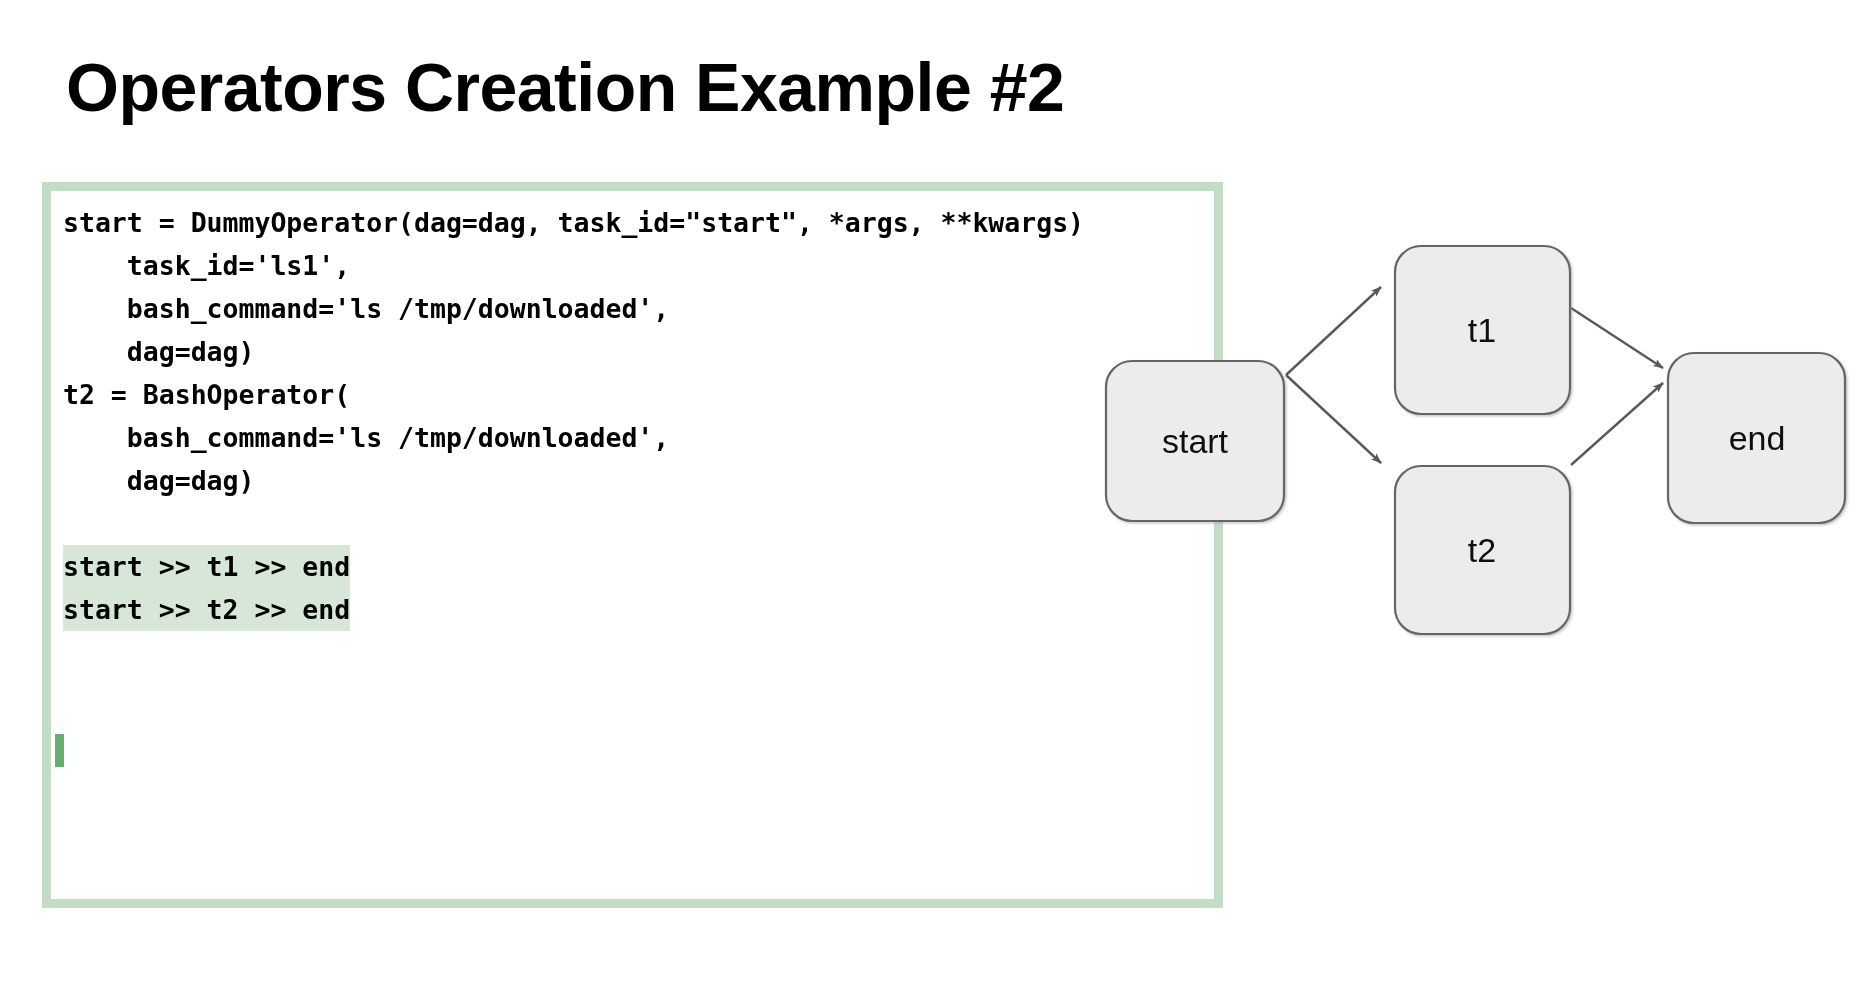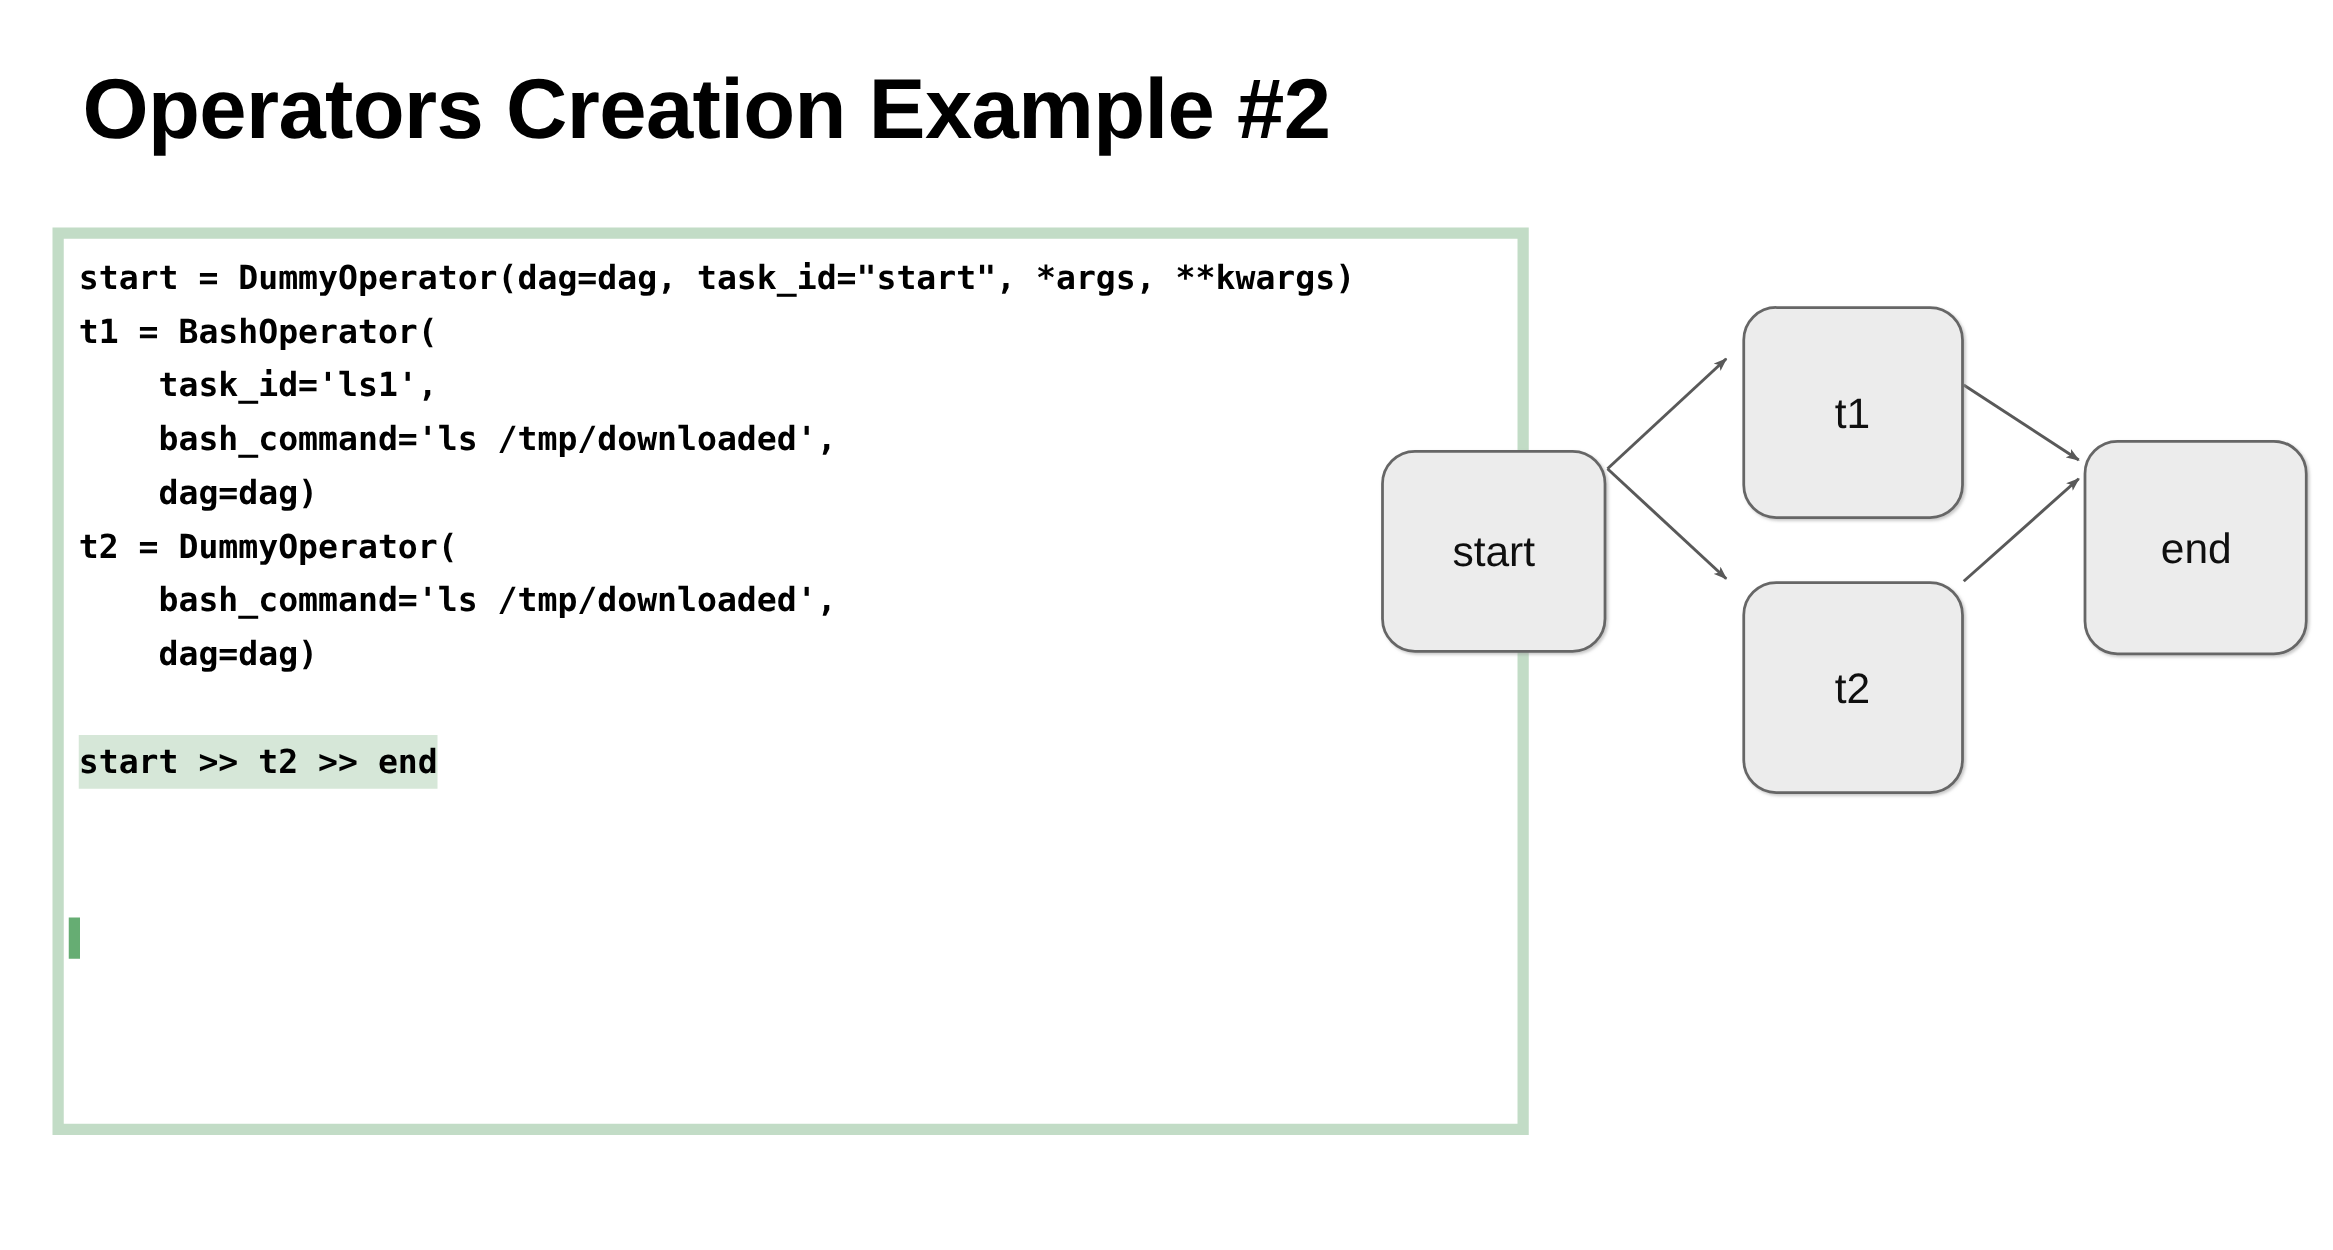--- a/index.html
+++ b/index.html
@@ -94,28 +94,28 @@
   }
 </style>
 </head>
 <body>
 
 <div id="slide-title">Operators Creation Example #2</div>
 
 <div id="code-panel">
   <div class="code-wrap" id="code-wrap">
       <div class="code-line">start = DummyOperator(dag=dag, task_id="start", *args, **kwargs)</div>
-      <div class="code-line">t1 = BashOperator(</div>
       <div class="code-line">    task_id='ls1',</div>
       <div class="code-line">    bash_command='ls /tmp/downloaded',</div>
       <div class="code-line">    dag=dag)</div>
-      <div class="code-line">t2 = DummyOperator(</div>
+      <div class="code-line">t2 = BashOperator(</div>
       <div class="code-line">    bash_command='ls /tmp/downloaded',</div>
       <div class="code-line">    dag=dag)</div>
       <div class="code-line blank"></div>
+      <div class="code-line highlight">start &gt;&gt; t1 &gt;&gt; end</div>
       <div class="code-line highlight">start &gt;&gt; t2 &gt;&gt; end</div>
     </div>
 </div>
 <div id="text-caret"></div>
 
 <div id="dag-diagram">
   <svg width="791" height="440" viewBox="0 0 791 440" xmlns="http://www.w3.org/2000/svg">
     <defs>
       <marker id="arrowhead" markerWidth="11" markerHeight="8" refX="10" refY="4" orient="auto" markerUnits="userSpaceOnUse">
         <path d="M0,0 L11,4 L0,8 L2.6,4 Z" fill="#595959"></path>

